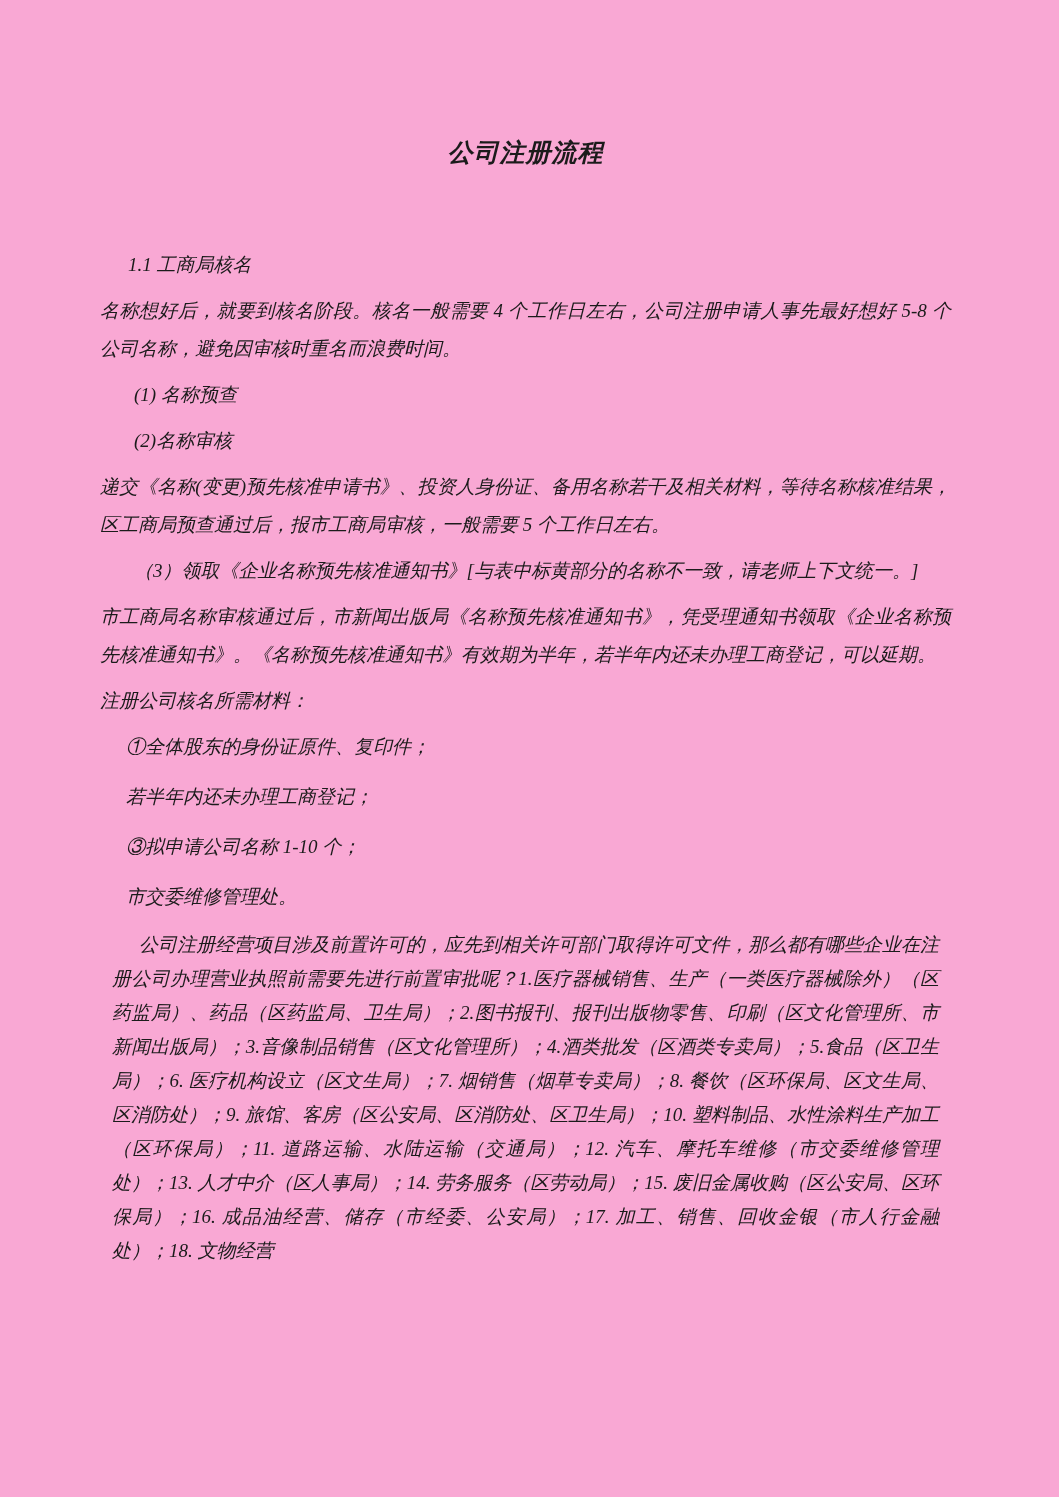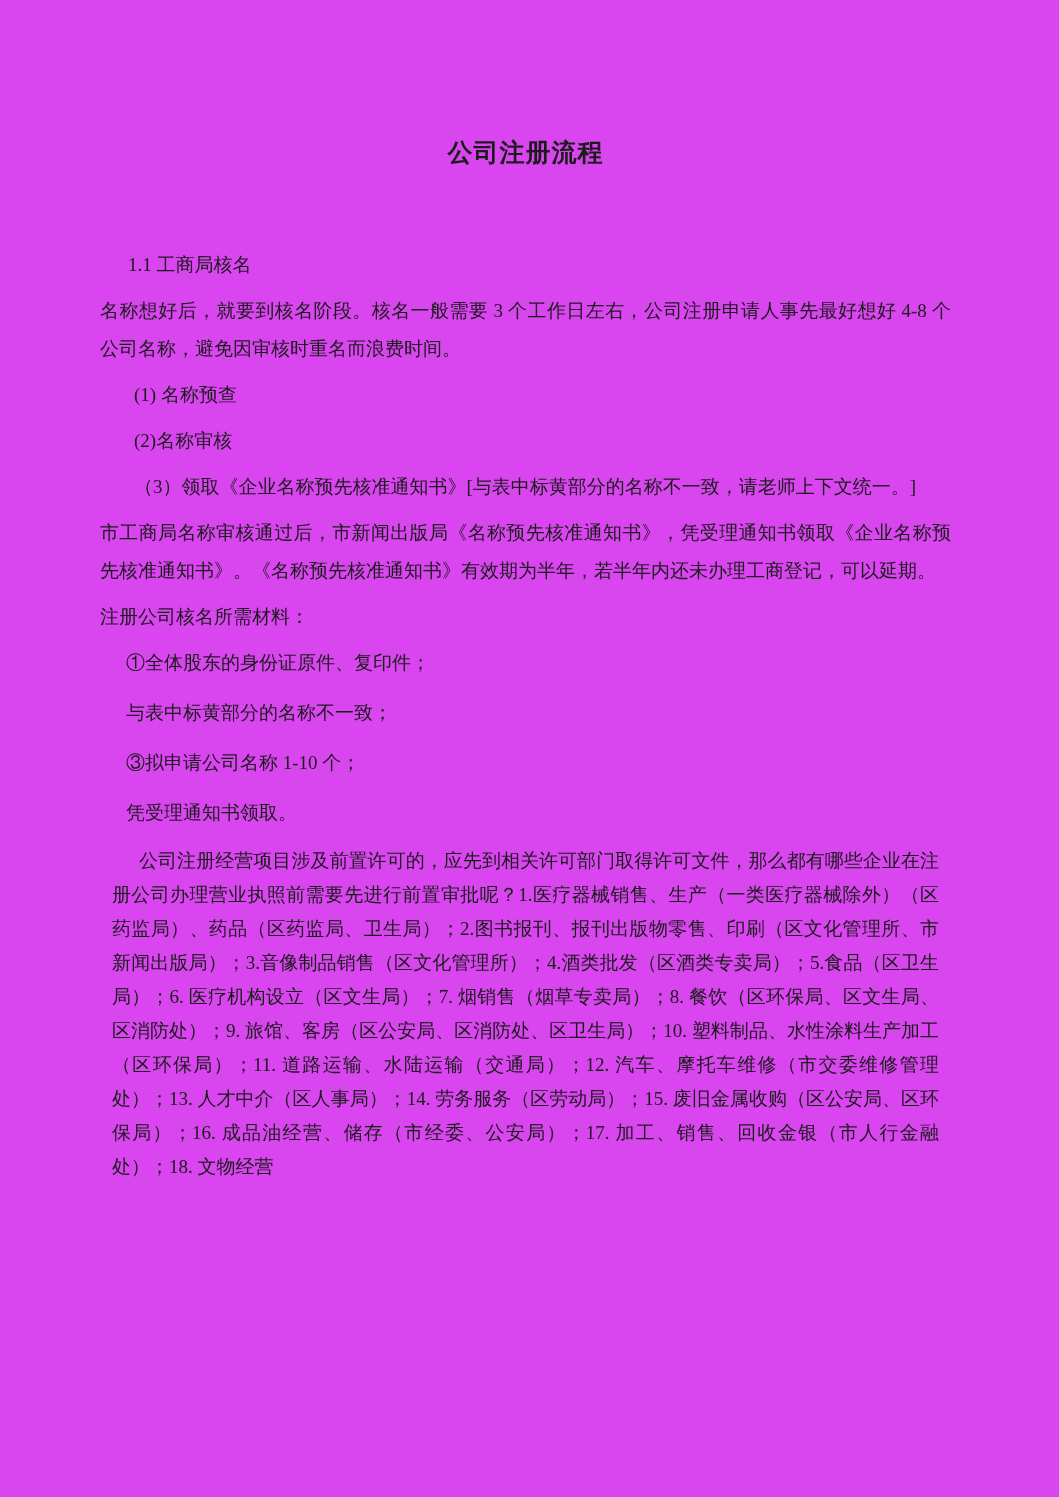--- a/index.html
+++ b/index.html
@@ -7,25 +7,26 @@
     padding: 0;
     background: #ffffff;
   }
   .page {
     position: relative;
     width: 1059px;
     height: 1497px;
     margin: 0 auto;
     box-sizing: border-box;
     padding: 136px 108px 40px 100px;
-    background: #d946ef;
+    background: #f9a8d4;
     color: #1b1b1b;
     font-family: "Liberation Serif", "DejaVu Serif", serif;
     font-size: 19px;
     overflow: hidden;
+    font-style: italic;
   }
   .doc-title {
     margin: 0 0 76px 0;
     text-align: center;
     font-size: 25px;
     font-weight: bold;
     letter-spacing: 1px;
     line-height: 34px;
   }
   .sec-heading {
@@ -62,38 +63,39 @@
 </style>
 </head>
 <body>
 
 <div class="page">
 
   <h1 class="doc-title">公司注册流程</h1>
 
   <div class="sec-heading">1.1 工商局核名</div>
 
-  <p class="para">名称想好后，就要到核名阶段。核名一般需要 3 个工作日左右，公司注册申请人事先最好想好 4-8 个公司名称，避免因审核时重名而浪费时间。</p>
+  <p class="para">名称想好后，就要到核名阶段。核名一般需要 4 个工作日左右，公司注册申请人事先最好想好 5-8 个公司名称，避免因审核时重名而浪费时间。</p>
 
   <div class="sub-heading">(1) 名称预查</div>
 
 
   <div class="sub-heading">(2)名称审核</div>
 
+  <p class="para">递交《名称(变更)预先核准申请书》、投资人身份证、备用名称若干及相关材料，等待名称核准结果，区工商局预查通过后，报市工商局审核，一般需要 5 个工作日左右。</p>
 
   <div class="sub-heading">（3）领取《企业名称预先核准通知书》[与表中标黄部分的名称不一致，请老师上下文统一。]</div>
 
   <p class="para">市工商局名称审核通过后，市新闻出版局《名称预先核准通知书》，凭受理通知书领取《企业名称预先核准通知书》。《名称预先核准通知书》有效期为半年，若半年内还未办理工商登记，可以延期。</p>
 
   <p class="materials-label">注册公司核名所需材料：</p>
 
   <div class="material-item">①全体股东的身份证原件、复印件；</div>
 
-  <div class="material-item">与表中标黄部分的名称不一致；</div>
+  <div class="material-item">若半年内还未办理工商登记；</div>
 
   <div class="material-item">③拟申请公司名称 1-10 个；</div>
 
-  <div class="material-item">凭受理通知书领取。</div>
+  <div class="material-item">市交委维修管理处。</div>
 
 
   <p class="para-long">公司注册经营项目涉及前置许可的，应先到相关许可部门取得许可文件，那么都有哪些企业在注册公司办理营业执照前需要先进行前置审批呢？1.医疗器械销售、生产（一类医疗器械除外）（区药监局）、药品（区药监局、卫生局）；2.图书报刊、报刊出版物零售、印刷（区文化管理所、市新闻出版局）；3.音像制品销售（区文化管理所）；4.酒类批发（区酒类专卖局）；5.食品（区卫生局）；6. 医疗机构设立（区文生局）；7. 烟销售（烟草专卖局）；8. 餐饮（区环保局、区文生局、区消防处）；9. 旅馆、客房（区公安局、区消防处、区卫生局）；10. 塑料制品、水性涂料生产加工（区环保局）；11. 道路运输、水陆运输（交通局）；12. 汽车、摩托车维修（市交委维修管理处）；13. 人才中介（区人事局）；14. 劳务服务（区劳动局）；15. 废旧金属收购（区公安局、区环保局）；16. 成品油经营、储存（市经委、公安局）；17. 加工、销售、回收金银（市人行金融处）；18. 文物经营</p>
 
 </div>
 
 </body></html>

